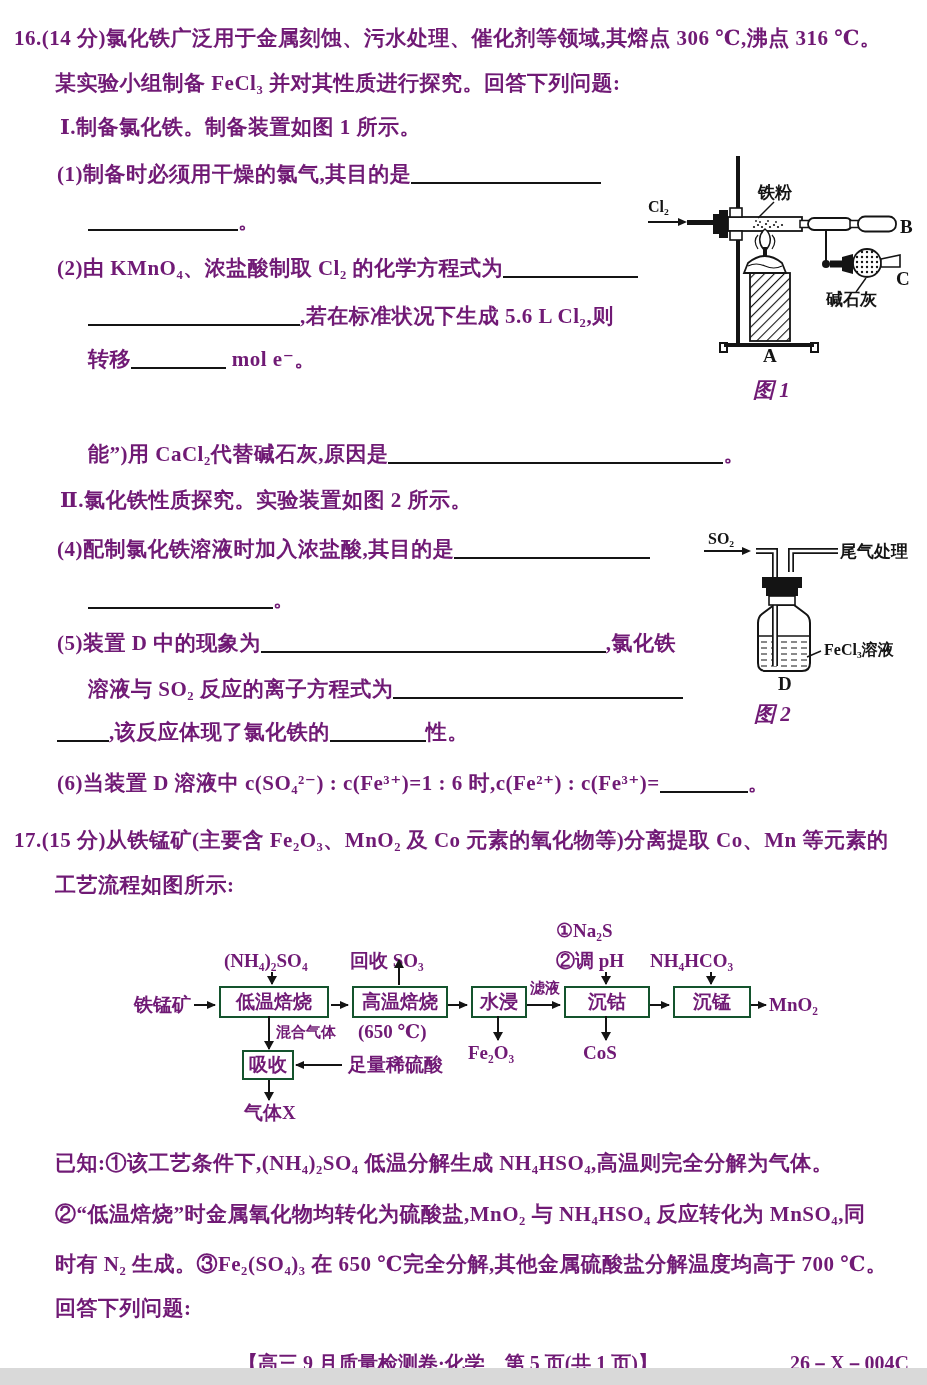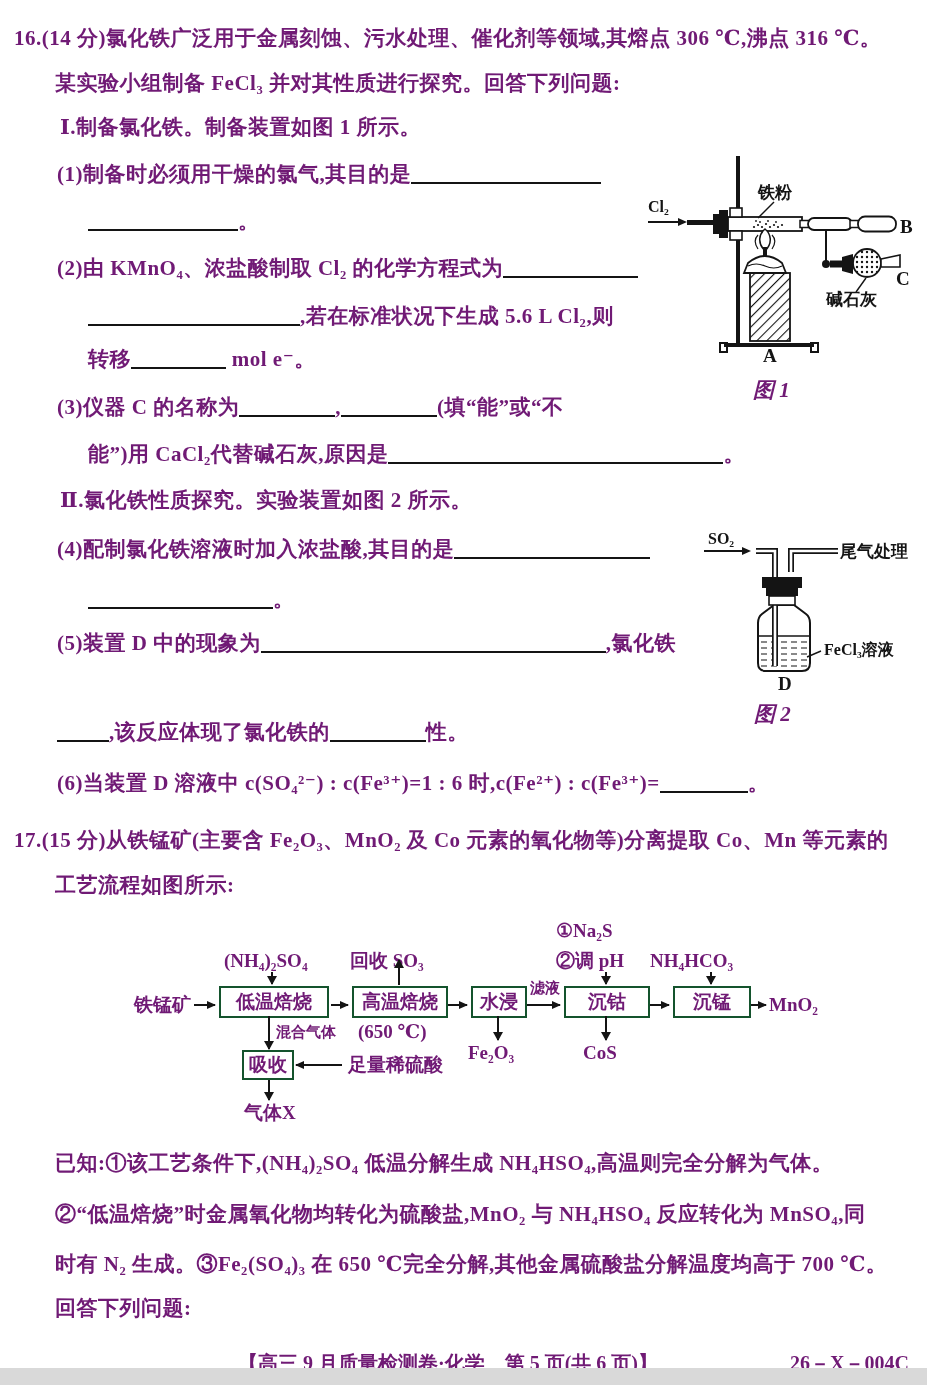--- a/index.html
+++ b/index.html
@@ -33,29 +33,29 @@
   <div class="ln" style="left:55px;top:70px">某实验小组制备 FeCl₃ 并对其性质进行探究。回答下列问题:</div>
   <div class="ln" style="left:60px;top:114px">Ⅰ.制备氯化铁。制备装置如图 1 所示。</div>
 
   <div class="ln" style="left:57px;top:161px"><span>(1)制备时必须用干燥的氯气,其目的是</span><span class="blank" style="width:190px"></span></div>
   <div class="ln" style="left:88px;top:208px"><span class="blank" style="width:150px"></span><span>。</span></div>
 
   <div class="ln" style="left:57px;top:255px"><span>(2)由 KMnO₄、浓盐酸制取 Cl₂ 的化学方程式为</span><span class="blank" style="width:135px"></span></div>
   <div class="ln" style="left:88px;top:303px"><span class="blank" style="width:212px"></span><span>,若在标准状况下生成 5.6 L Cl₂,则</span></div>
   <div class="ln" style="left:88px;top:346px"><span>转移</span><span class="blank" style="width:95px"></span> <span>mol e⁻。</span></div>
 
-  <div class="ln" style="left:57px;top:394px"><span>(3)仪器 C 的名称为</span><span class="blank" style="width:96px"></span><span>,</span><span class="blank" style="width:96px"></span><span>(填“能”或“不</span></div>
   <div class="ln" style="left:88px;top:441px"><span>能”)用 CaCl₂代替碱石灰,原因是</span><span class="blank" style="width:335px"></span><span>。</span></div>
 
   <div class="ln" style="left:60px;top:487px">Ⅱ.氯化铁性质探究。实验装置如图 2 所示。</div>
 
   <div class="ln" style="left:57px;top:536px"><span>(4)配制氯化铁溶液时加入浓盐酸,其目的是</span><span class="blank" style="width:196px"></span></div>
   <div class="ln" style="left:88px;top:586px"><span class="blank" style="width:185px"></span><span>。</span></div>
 
   <div class="ln" style="left:57px;top:630px"><span>(5)装置 D 中的现象为</span><span class="blank" style="width:345px"></span><span>,氯化铁</span></div>
+  <div class="ln" style="left:88px;top:676px"><span>溶液与 SO₂ 反应的离子方程式为</span><span class="blank" style="width:290px"></span></div>
   <div class="ln" style="left:57px;top:719px"><span class="blank" style="width:52px"></span><span>,该反应体现了氯化铁的</span><span class="blank" style="width:96px"></span><span>性。</span></div>
 
   <div class="ln" style="left:57px;top:770px"><span>(6)当装置 D 溶液中 c(SO₄²⁻) : c(Fe³⁺)=1 : 6 时,c(Fe²⁺) : c(Fe³⁺)=</span><span class="blank" style="width:88px"></span><span>。</span></div>
 
   <svg style="position:absolute;left:640px;top:150px" width="282" height="218" viewBox="0 0 282 218">
     <defs>
       <pattern id="hatch" width="7" height="7" patternTransform="rotate(45)" patternUnits="userSpaceOnUse">
         <line x1="0" y1="0" x2="0" y2="7" stroke="#141414" stroke-width="2.2"></line>
       </pattern>
       <pattern id="dots" width="5" height="5" patternUnits="userSpaceOnUse">
@@ -194,16 +194,16 @@
   <div class="av" style="left:497px;top:1016px;height:24px"></div>
   <div class="flabel" style="left:468px;top:1042px">Fe₂O₃</div>
   <div class="av" style="left:605px;top:1016px;height:24px"></div>
   <div class="flabel" style="left:583px;top:1042px">CoS</div>
 
   <div class="ln" style="left:55px;top:1201px">②“低温焙烧”时金属氧化物均转化为硫酸盐,MnO₂ 与 NH₄HSO₄ 反应转化为 MnSO₄,同</div>
   <div class="ln" style="left:55px;top:1150px">已知:①该工艺条件下,(NH₄)₂SO₄ 低温分解生成 NH₄HSO₄,高温则完全分解为气体。</div>
   <div class="ln" style="left:55px;top:1251px">时有 N₂ 生成。③Fe₂(SO₄)₃ 在 650 ℃完全分解,其他金属硫酸盐分解温度均高于 700 ℃。</div>
   <div class="ln" style="left:55px;top:1295px">回答下列问题:</div>
 
-  <div class="footer" style="left:238px;top:1350px">【高三 9 月质量检测卷·化学　第 5 页(共 6 页)】</div>
+  <div class="footer" style="left:238px;top:1350px">【高三 9 月质量检测卷·化学　第 5 页(共 1 页)】</div>
   <div class="footer" style="left:790px;top:1350px">26－X－004C</div>
 
 </div>
 
 </body></html>

